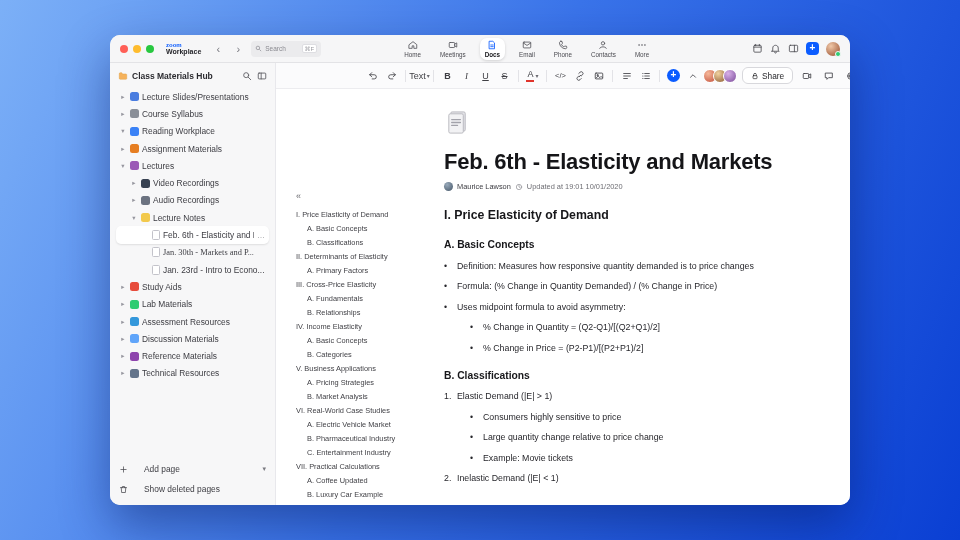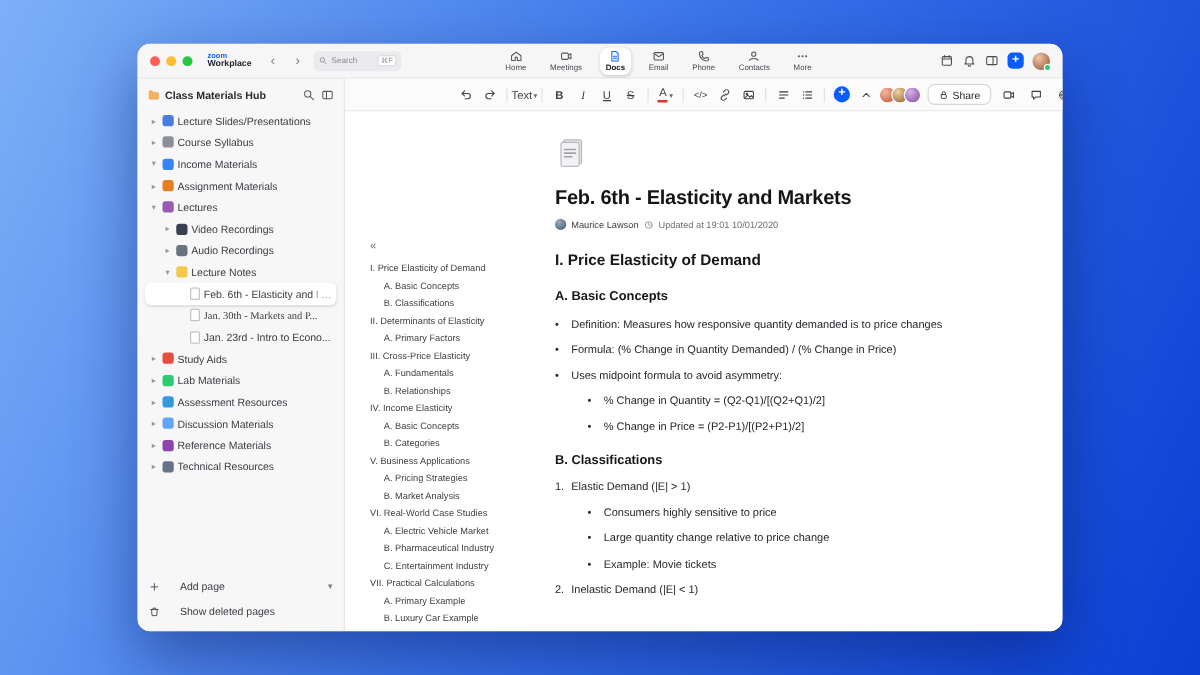--- a/index.html
+++ b/index.html
@@ -112,21 +112,21 @@
 
   
   .doc-scroll { flex:1; min-height:0; display:flex; padding-left:12px; overflow:hidden; }
   .outline { width:148px; flex:0 0 auto; padding:102px 4px 0 8px; color:#3f3f44; }
   .outline-collapse { font-size:9px; color:#6a6a70; margin-bottom:6px; cursor:pointer; }
   .ol-item { font-size:7.4px; padding:2.5px 0; white-space:nowrap; overflow:hidden; cursor:pointer; }
   .ol-item.lvl1 { padding-left:11px; }
 
   .doc-main { margin-left:8px; width:348px; padding-top:20px; }
   .doc-icon svg { width:27px; height:27px; }
-  .doc-title { font-size:16px; font-weight:bold; color:#151518; margin-top:9px;
+  .doc-title { font-size:22px; font-weight:bold; color:#151518; margin-top:9px;
                letter-spacing:-.2px; white-space:nowrap; }
   .meta { display:flex; align-items:center; gap:4px; margin-top:7px; font-size:7.4px; color:#6e6e74; }
   .meta-av { width:9px; height:9px; border-radius:50%;
              background:radial-gradient(circle at 35% 30%,#9ab,#456); }
   .meta .author { color:#3c3c42; }
   .meta svg { width:8px; height:8px; stroke:#8a8a90; fill:none; stroke-width:2;
               stroke-linecap:round; stroke-linejoin:round; }
 
   .blk-h2 { font-size:12.3px; font-weight:bold; color:#17171a; margin-top:17px; white-space:nowrap; }
   .blk-h3 { font-size:10.3px; font-weight:bold; color:#17171a; margin-top:17px; white-space:nowrap; }
@@ -258,21 +258,21 @@
               <span class="tree-label">Lecture Slides/Presentations</span>
             </div>
             <div class="tree-item" style="padding-left: 3px;">
               <span class="chev">▸</span>
               <span class="sq-ic" style="background: rgb(138, 143, 152);"></span>
               <span class="tree-label">Course Syllabus</span>
             </div>
             <div class="tree-item" style="padding-left: 3px;">
               <span class="chev">▾</span>
               <span class="sq-ic" style="background: rgb(59, 130, 246);"></span>
-              <span class="tree-label">Income Materials</span>
+              <span class="tree-label">Reading Workplace</span>
             </div>
             <div class="tree-item" style="padding-left: 3px;">
               <span class="chev">▸</span>
               <span class="sq-ic" style="background: rgb(230, 126, 34);"></span>
               <span class="tree-label">Assignment Materials</span>
             </div>
             <div class="tree-item" style="padding-left: 3px;">
               <span class="chev">▾</span>
               <span class="sq-ic" style="background: rgb(155, 89, 182);"></span>
               <span class="tree-label">Lectures</span>
@@ -479,21 +479,21 @@
                 <div class="ol-item lvl1">A. Basic Concepts</div>
                 <div class="ol-item lvl1">B. Categories</div>
                 <div class="ol-item">V. Business Applications</div>
                 <div class="ol-item lvl1">A. Pricing Strategies</div>
                 <div class="ol-item lvl1">B. Market Analysis</div>
                 <div class="ol-item">VI. Real-World Case Studies</div>
                 <div class="ol-item lvl1">A. Electric Vehicle Market</div>
                 <div class="ol-item lvl1">B. Pharmaceutical Industry</div>
                 <div class="ol-item lvl1">C. Entertainment Industry</div>
                 <div class="ol-item">VII. Practical Calculations</div>
-                <div class="ol-item lvl1">A. Primary Example</div>
+                <div class="ol-item lvl1">A. Coffee Updated</div>
                 <div class="ol-item lvl1">B. Luxury Car Example</div>
               </div>
           </aside>
 
           <article class="doc-main">
             <div class="doc-icon">
               <svg viewBox="0 0 28 28">
                 <rect x="7" y="3" width="15" height="20" rx="1.5" fill="#e3e3e7" stroke="#b9b9c0" stroke-width="1"></rect>
                 <rect x="5" y="5" width="15" height="20" rx="1.5" fill="#f2f2f4" stroke="#b9b9c0" stroke-width="1"></rect>
                 <path d="M8 11 H17 M8 14 H17 M8 17 H14" stroke="#a2a2aa" stroke-width="1.4" stroke-linecap="round"></path>

